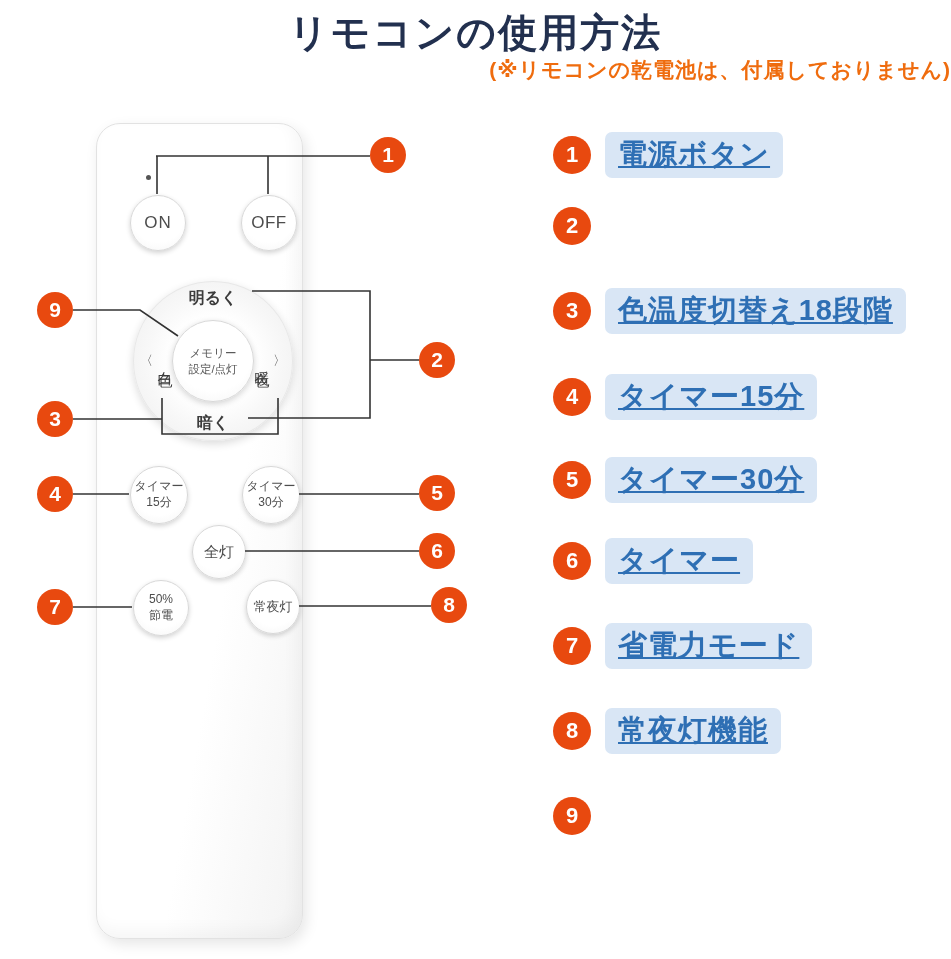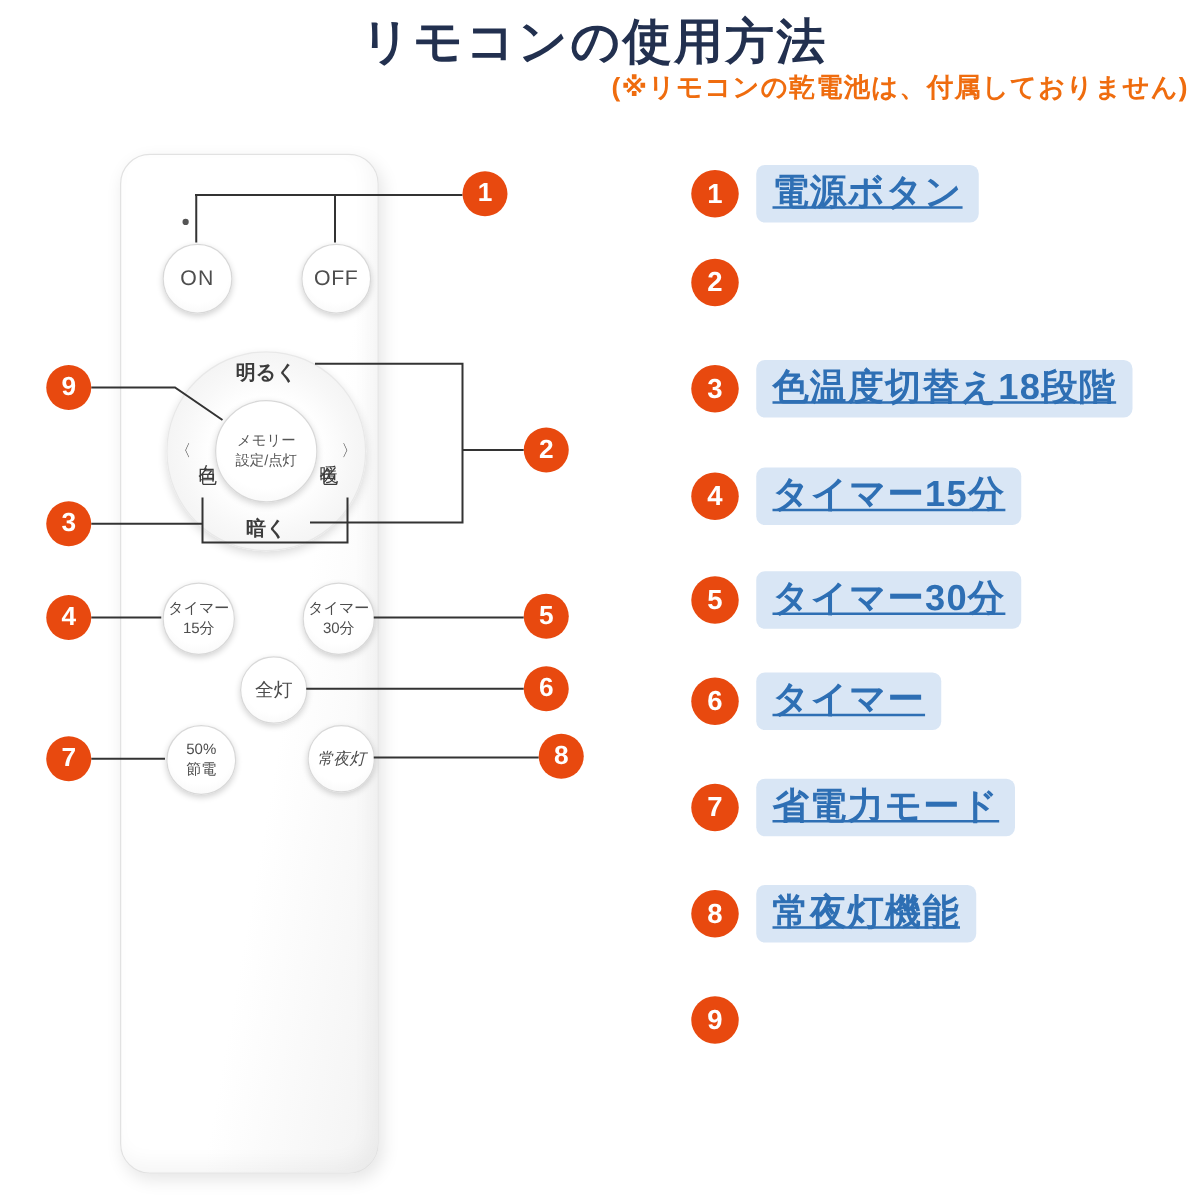--- a/index.html
+++ b/index.html
@@ -31,21 +31,21 @@
     border:1px solid #d8d8d8;box-shadow:0 2px 5px rgba(0,0,0,0.18);
     display:flex;flex-direction:column;align-items:center;justify-content:center;
     color:#4d4d4d;text-align:center;}
   .btn-on{left:33px;top:71px;width:56px;height:56px;font-size:17px;letter-spacing:1px;}
   .btn-off{left:144px;top:71px;width:56px;height:56px;font-size:17px;letter-spacing:0.5px;}
   .line-sm{font-size:12px;line-height:1.3;}
   .btn-timer15{left:33px;top:342px;width:58px;height:58px;}
   .btn-timer30{left:145px;top:342px;width:58px;height:58px;}
   .btn-all{left:95px;top:401px;width:54px;height:54px;font-size:15px;}
   .btn-eco{left:36px;top:456px;width:56px;height:56px;}
-  .btn-night{left:149px;top:456px;width:54px;height:54px;font-size:13px;font-style:italic;}
+  .btn-night{left:149px;top:456px;width:54px;height:54px;font-size:13px;}
 
   
   .dial{position:absolute;left:36px;top:157px;width:160px;height:160px;border-radius:50%;
     background:radial-gradient(circle,#ffffff 38%,#f8f8f8 58%,#ececec 100%);
     box-shadow:0 3px 8px rgba(0,0,0,0.14), inset 0 0 0 1px #e8e8e8;}
   .dial-label{position:absolute;width:100%;text-align:center;font-size:16px;color:#3c3c3c;font-weight:bold;}
   .dial-top{top:7px;}
   .dial-bottom{bottom:7px;}
   .dial-side{position:absolute;top:50%;transform:translateY(-50%);
     display:flex;align-items:center;gap:2px;color:#3c3c3c;}

